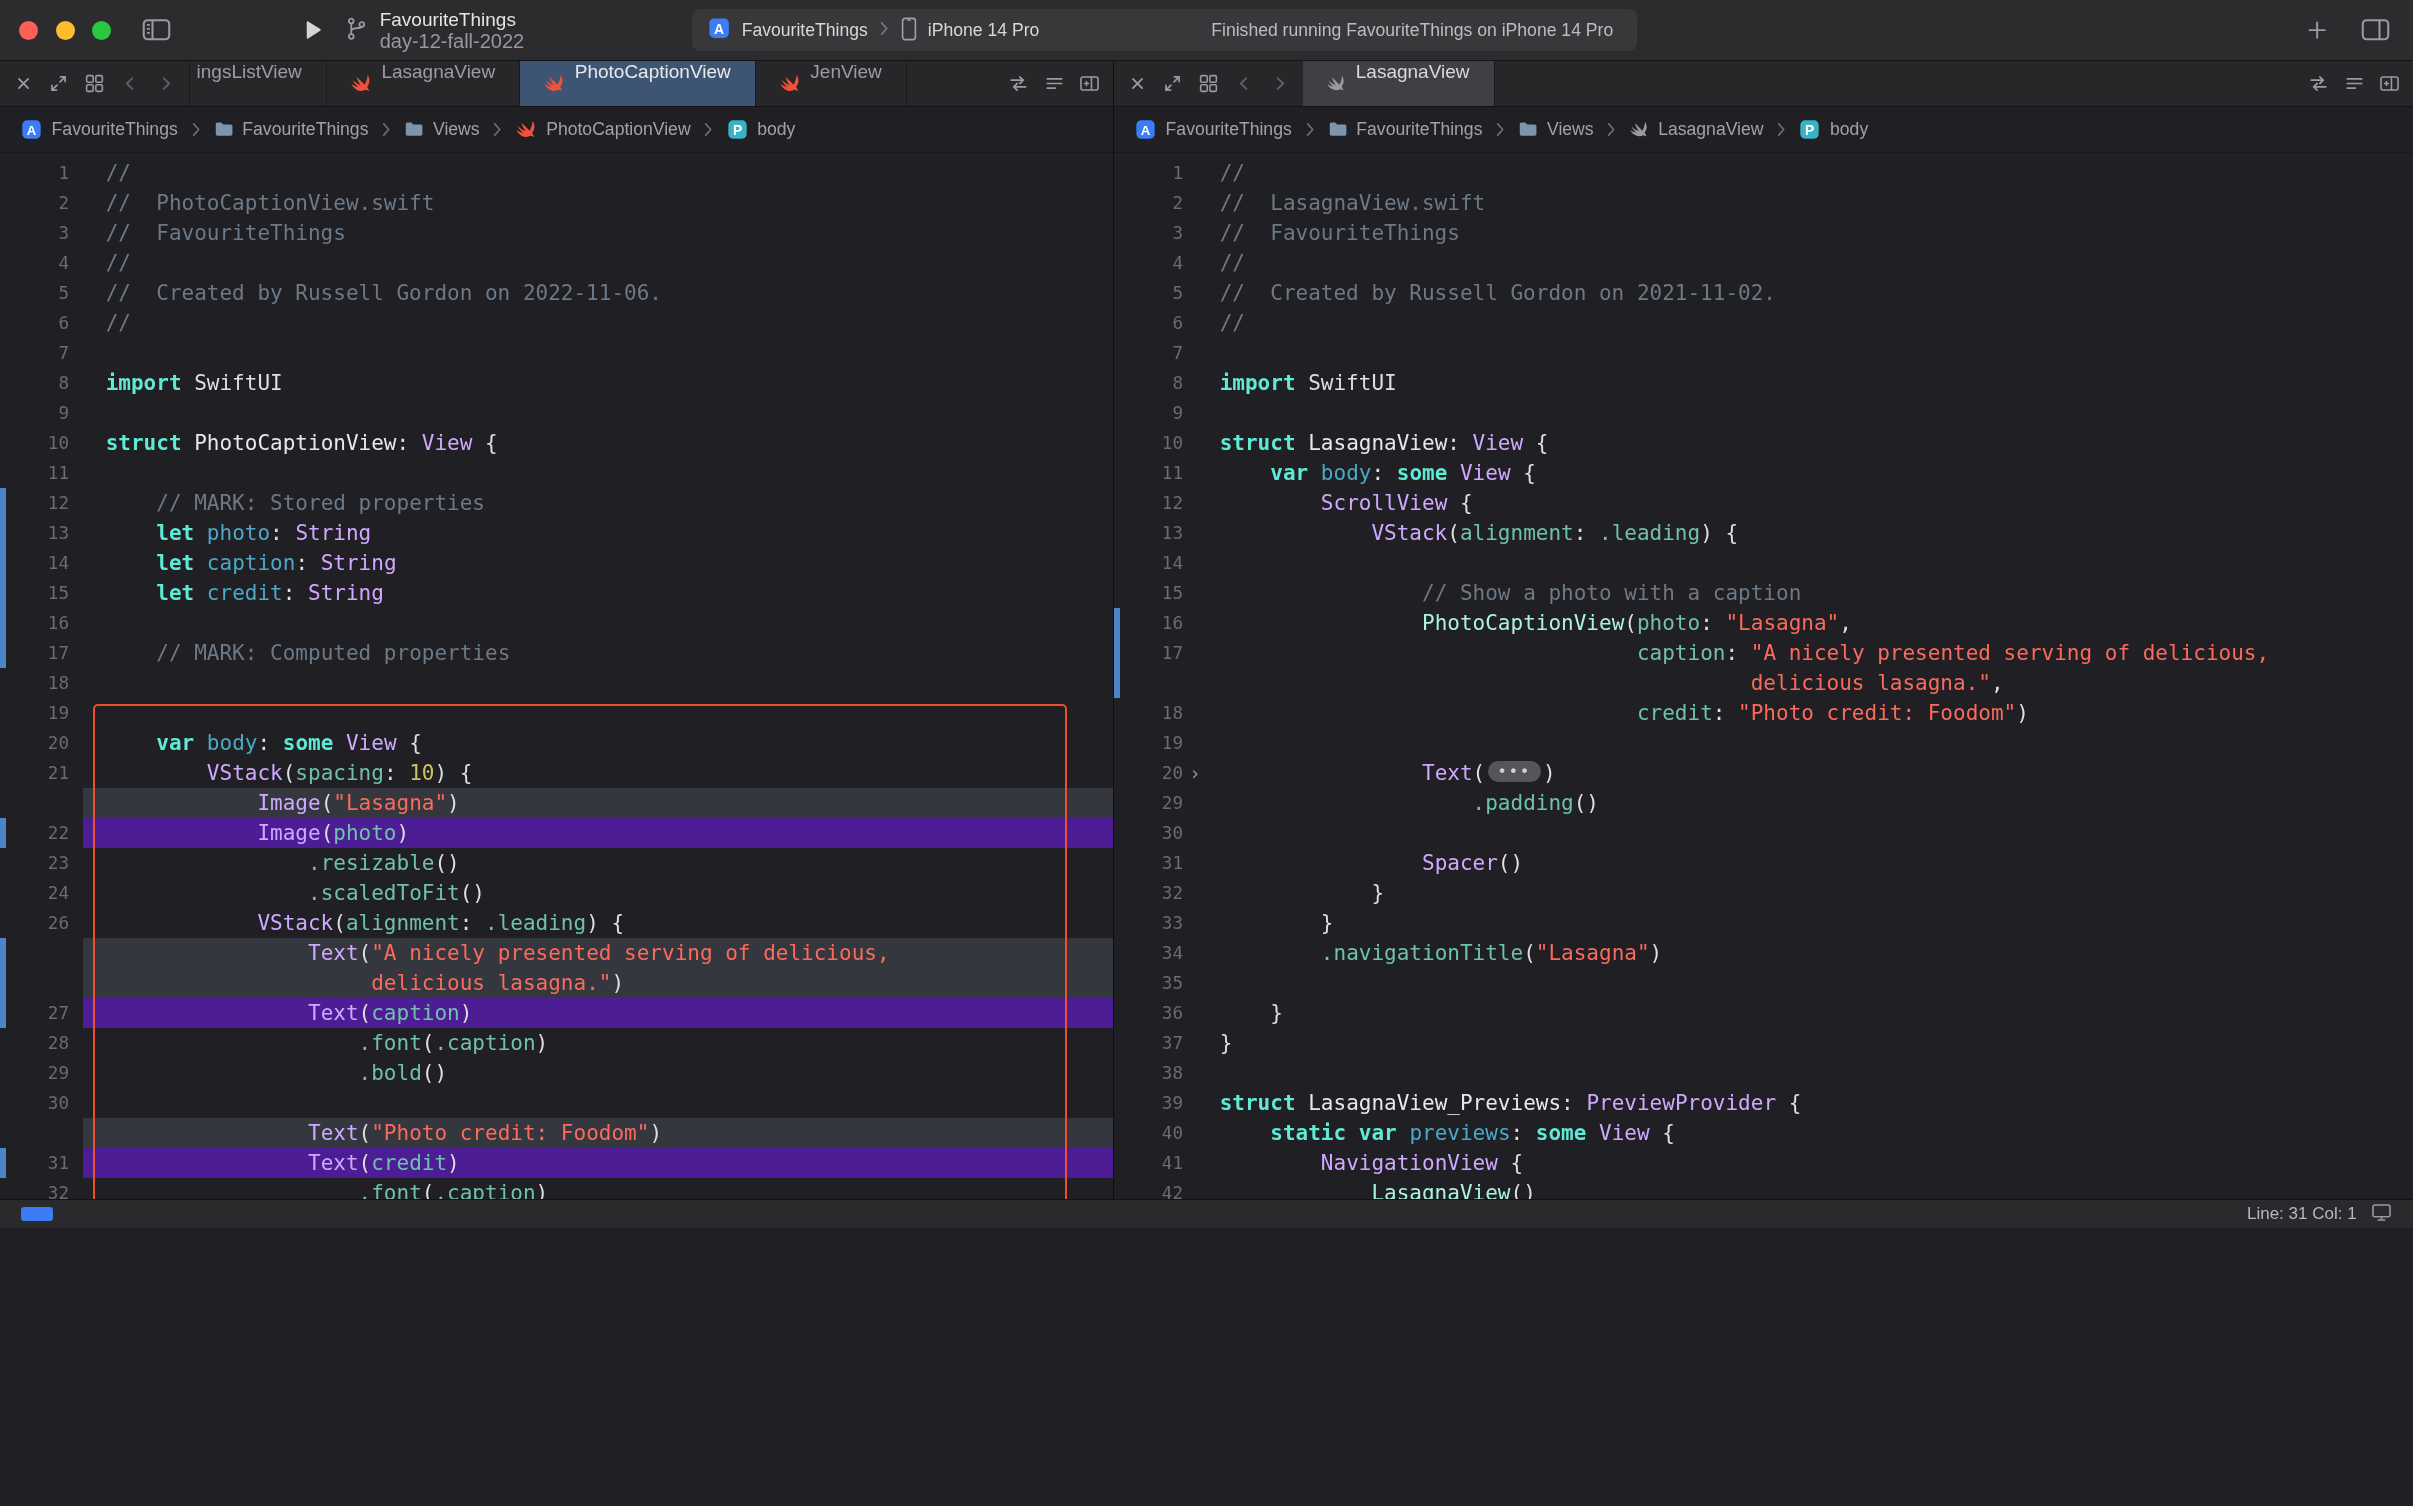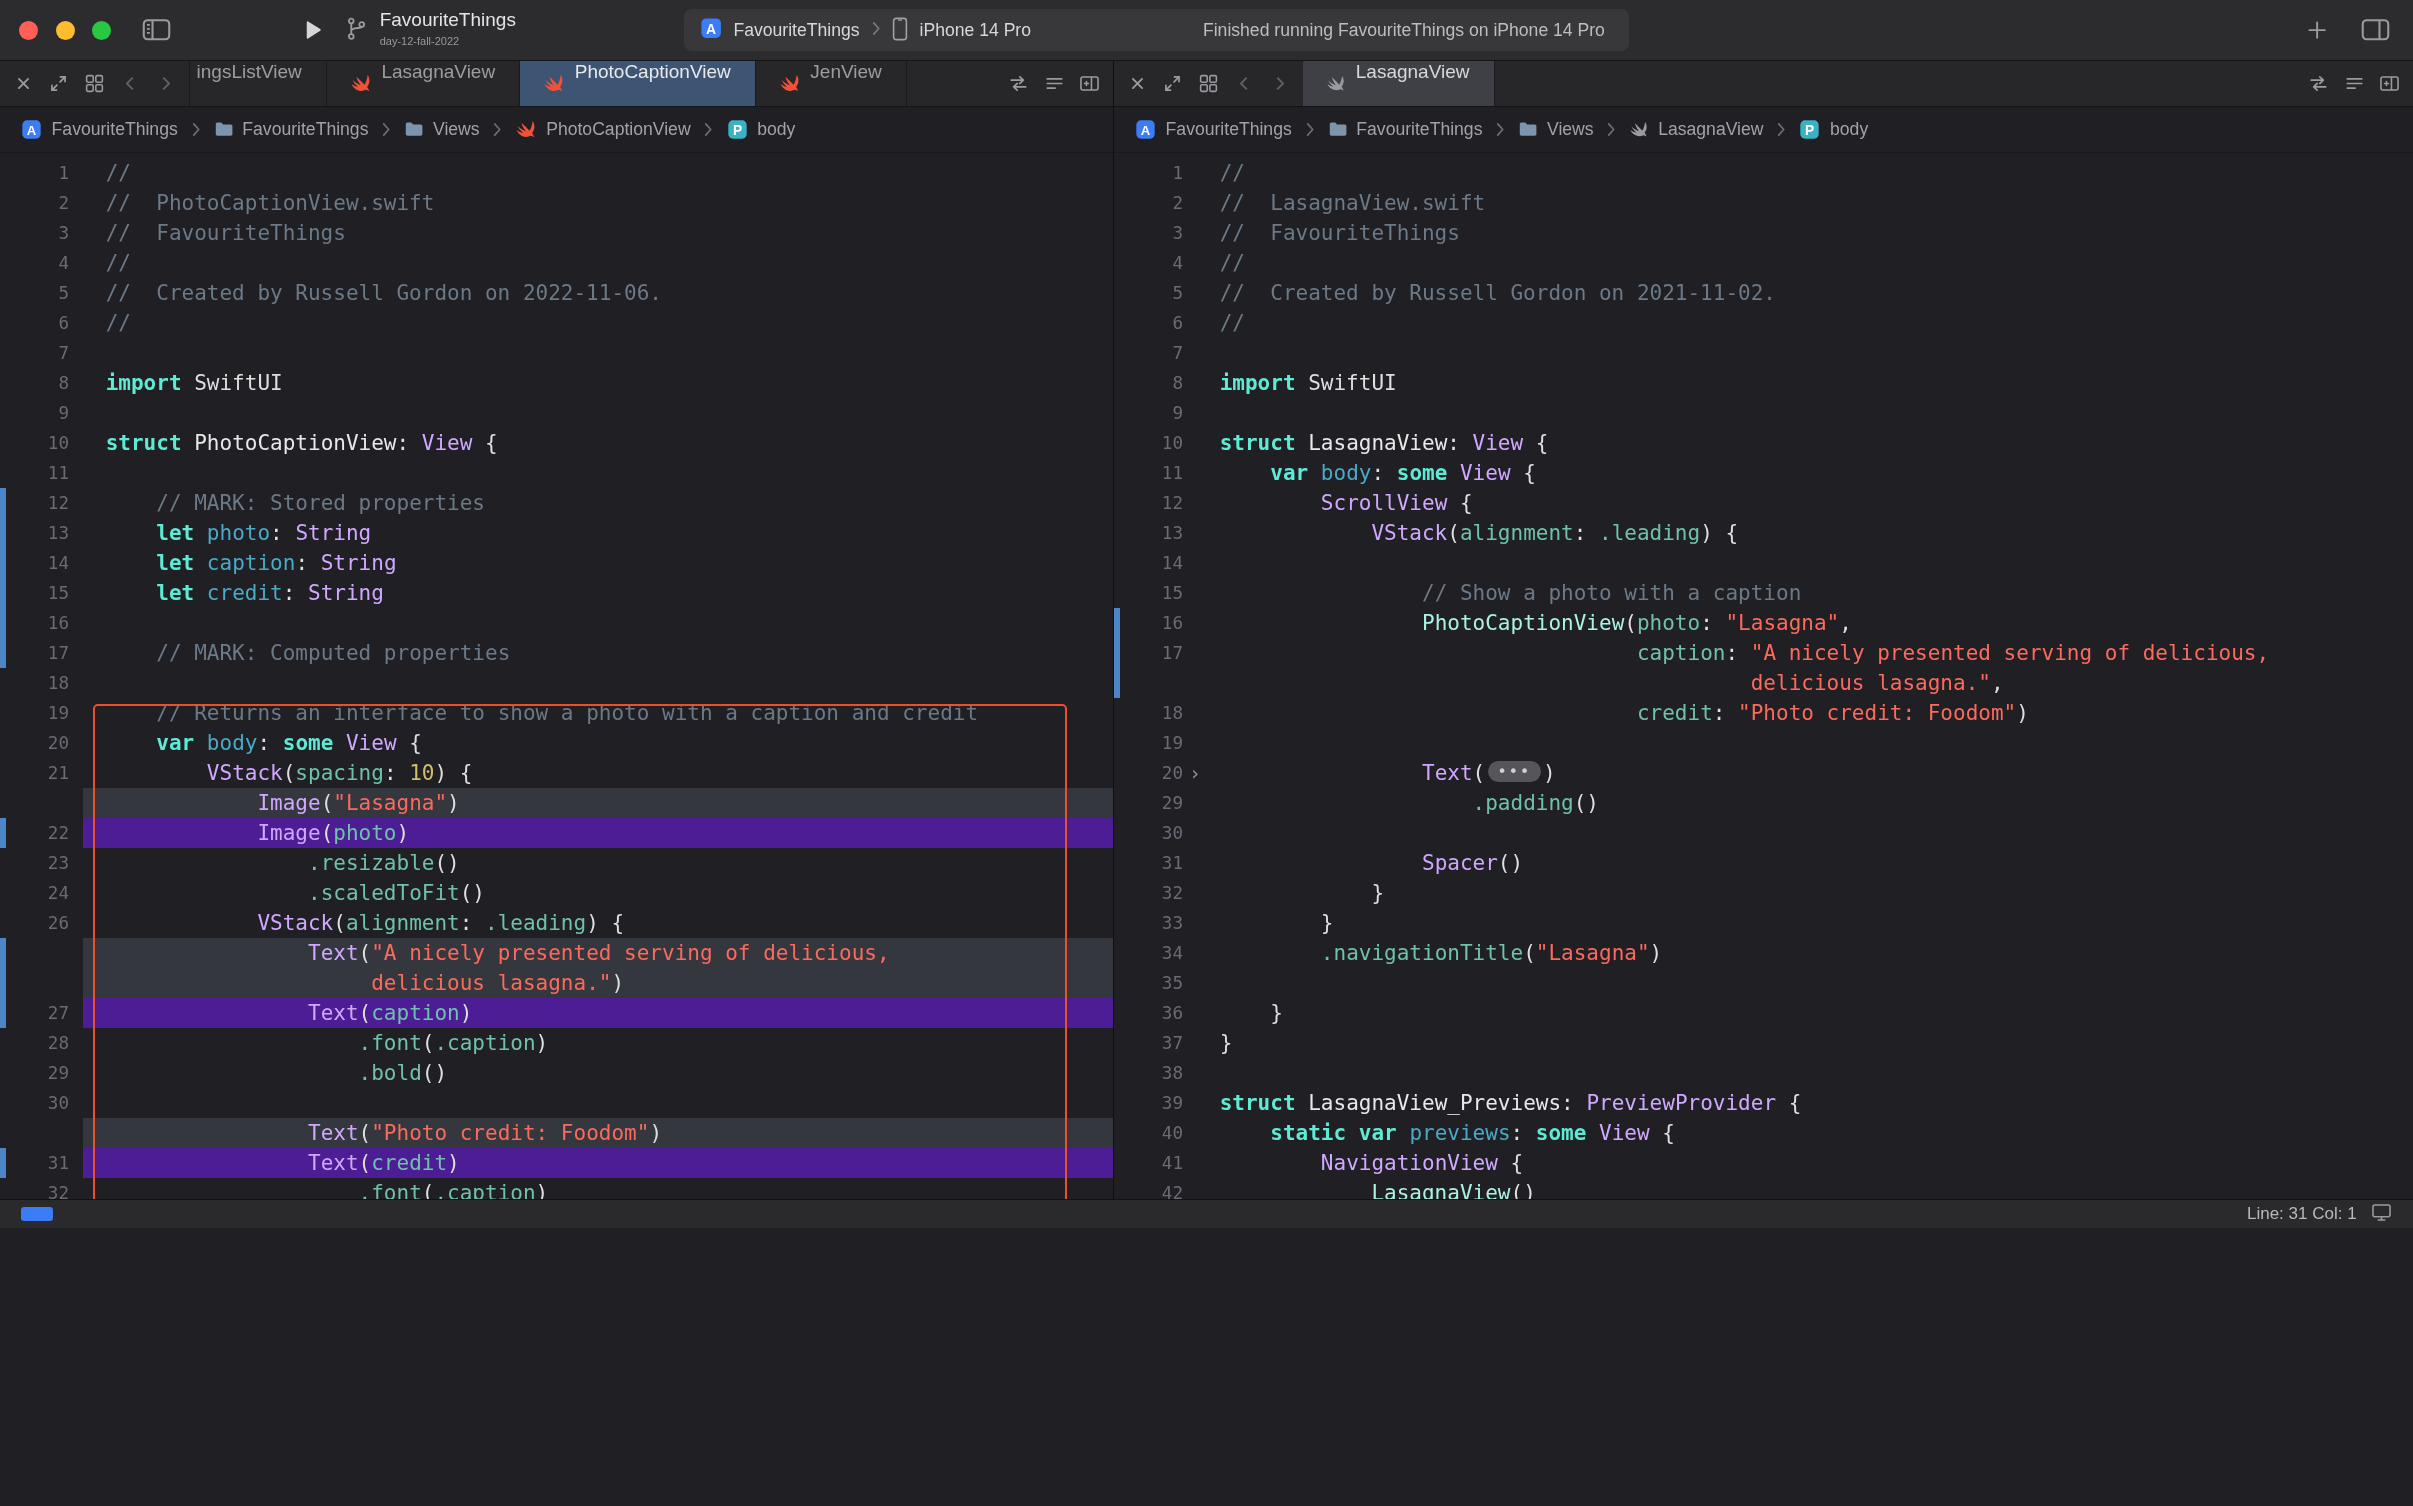--- a/index.html
+++ b/index.html
@@ -12,21 +12,21 @@
     display:flex; align-items:center; padding:0 19px; }
   .traffic { display:flex; gap:17.6px; align-items:center; }
   .light { width:19px; height:19px; border-radius:50%; display:inline-block; }
   .l-red{background:#ff5f57}.l-yellow{background:#febc2e}.l-green{background:#28c840}
   .tb-icon { display:flex; align-items:center; justify-content:center; width:37px; height:35px; }
   .sidebar-toggle { margin-left:27px; }
   .run-btn { margin-left:118px; }
   .scheme { display:flex; align-items:center; gap:12.8px; margin-left:14.4px; }
   .scheme-text { display:flex; flex-direction:column; justify-content:center; }
   .scheme-title { font-size:19px; color:#e4e4e6; line-height:22.3px; }
-  .scheme-branch { font-size:11px; color:#98989e; line-height:19px; }
+  .scheme-branch { font-size:20px; color:#98989e; line-height:19px; }
   .status-pill { margin-left:168px; flex:0 0 945px; height:42px; background:#38383b;
     border-radius:8px; display:flex; align-items:center; padding:0 16px; gap:11.2px; }
   .pill-app { font-size:17.6px; color:#d8d8da; }
   .pill-device { font-size:17.6px; color:#d8d8da; }
   .pill-msg { margin-left:auto; font-size:17.6px; color:#bdbdc1; padding-right:8px; }
   .tb-right { margin-left:auto; display:flex; align-items:center; gap:21px; }
 
   
   .editors { flex:1; display:flex; min-height:0; }
   .pane { display:flex; flex-direction:column; min-width:0; background:#1f1f24; }
@@ -402,21 +402,21 @@
               <pre class="codeline"><span class="tk-p">    </span><span class="tk-c">// MARK: Computed properties</span></pre>
             </div>
             <div class="row">
               <span class="changebar"></span>
               <span class="num">18</span>
               <pre class="codeline"></pre>
             </div>
             <div class="row">
               <span class="changebar"></span>
               <span class="num">19</span>
-              <pre class="codeline"><span class="tk-p">    </span><span class="tk-c">// Returns an interface to show a photo with a caption and credit</span></pre>
+              <pre class="codeline"><span class="tk-p">    </span></pre>
             </div>
             <div class="row">
               <span class="changebar"></span>
               <span class="num">20</span>
               <pre class="codeline"><span class="tk-p">    </span><span class="tk-k">var</span><span class="tk-p"> </span><span class="tk-d">body</span><span class="tk-p">: </span><span class="tk-k">some</span><span class="tk-p"> </span><span class="tk-t">View</span><span class="tk-p"> {</span></pre>
             </div>
             <div class="row">
               <span class="changebar"></span>
               <span class="num">21</span>
               <pre class="codeline"><span class="tk-p">        </span><span class="tk-t">VStack</span><span class="tk-p">(</span><span class="tk-m">spacing</span><span class="tk-p">: </span><span class="tk-n">10</span><span class="tk-p">) {</span></pre>

